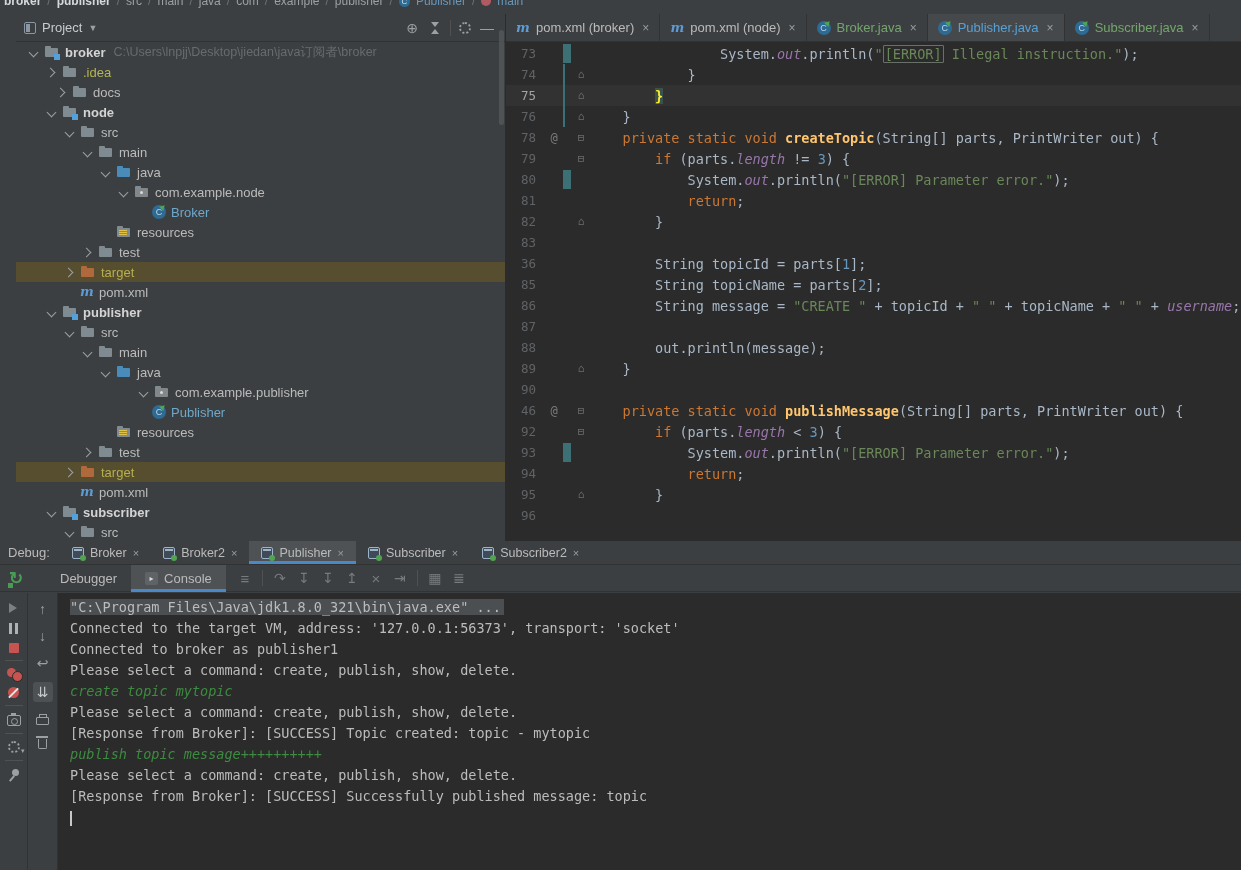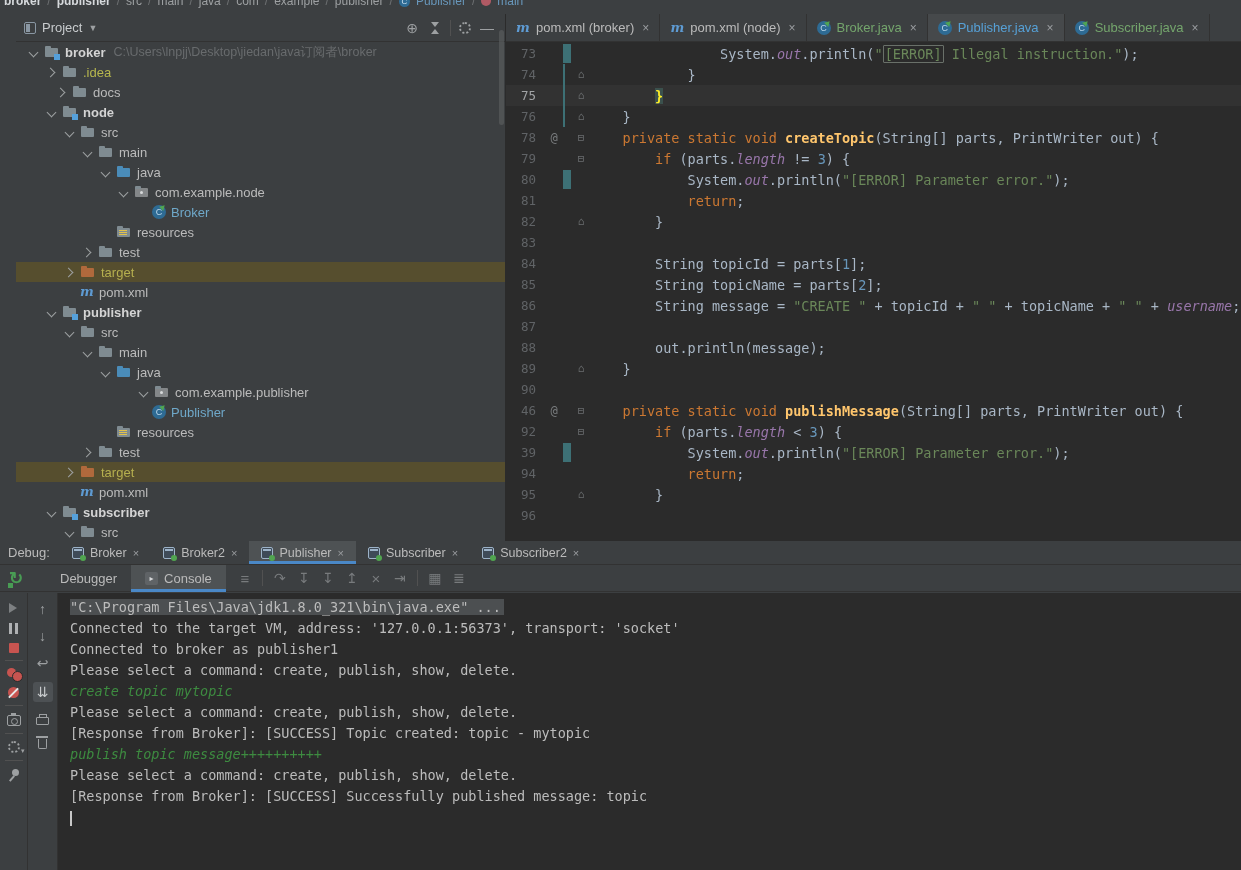--- a/index.html
+++ b/index.html
@@ -442,30 +442,30 @@
           <div class="cline"><span class="g-num">73</span><span class="g-at"></span><span class="g-chg block"></span><span class="g-fold"></span><span class="codetext"><span>                System.</span><span class="t-f">out</span><span>.println(</span><span class="t-s">"</span><span class="t-sb">[ERROR]</span><span class="t-s"> Illegal instruction."</span><span>);</span></span></div>
           <div class="cline"><span class="g-num">74</span><span class="g-at"></span><span class="g-chg line"></span><span class="g-fold">⌂</span><span class="codetext"><span>            }</span></span></div>
           <div class="cline cur"><span class="g-num">75</span><span class="g-at"></span><span class="g-chg line"></span><span class="g-fold">⌂</span><span class="codetext"><span>        </span><span class="t-bh">}</span></span></div>
           <div class="cline"><span class="g-num">76</span><span class="g-at"></span><span class="g-chg line"></span><span class="g-fold">⌂</span><span class="codetext"><span>    }</span></span></div>
           <div class="cline"><span class="g-num">78</span><span class="g-at">@</span><span class="g-chg "></span><span class="g-fold">⊟</span><span class="codetext"><span>    </span><span class="t-k">private static void </span><span class="t-m">createTopic</span><span>(String[] parts, PrintWriter out) {</span></span></div>
           <div class="cline"><span class="g-num">79</span><span class="g-at"></span><span class="g-chg "></span><span class="g-fold">⊟</span><span class="codetext"><span>        </span><span class="t-k">if</span><span> (parts.</span><span class="t-f">length</span><span> != </span><span class="t-n">3</span><span>) {</span></span></div>
           <div class="cline"><span class="g-num">80</span><span class="g-at"></span><span class="g-chg block"></span><span class="g-fold"></span><span class="codetext"><span>            System.</span><span class="t-f">out</span><span>.println(</span><span class="t-s">"[ERROR] Parameter error."</span><span>);</span></span></div>
           <div class="cline"><span class="g-num">81</span><span class="g-at"></span><span class="g-chg "></span><span class="g-fold"></span><span class="codetext"><span>            </span><span class="t-k">return</span><span>;</span></span></div>
           <div class="cline"><span class="g-num">82</span><span class="g-at"></span><span class="g-chg "></span><span class="g-fold">⌂</span><span class="codetext"><span>        }</span></span></div>
           <div class="cline"><span class="g-num">83</span><span class="g-at"></span><span class="g-chg "></span><span class="g-fold"></span><span class="codetext"></span></div>
-          <div class="cline"><span class="g-num">84</span><span class="g-at"></span><span class="g-chg "></span><span class="g-fold"></span><span class="codetext"><span>        String topicId = parts[</span><span class="t-n">1</span><span>];</span></span></div>
+          <div class="cline"><span class="g-num">36</span><span class="g-at"></span><span class="g-chg "></span><span class="g-fold"></span><span class="codetext"><span>        String topicId = parts[</span><span class="t-n">1</span><span>];</span></span></div>
           <div class="cline"><span class="g-num">85</span><span class="g-at"></span><span class="g-chg "></span><span class="g-fold"></span><span class="codetext"><span>        String topicName = parts[</span><span class="t-n">2</span><span>];</span></span></div>
           <div class="cline"><span class="g-num">86</span><span class="g-at"></span><span class="g-chg "></span><span class="g-fold"></span><span class="codetext"><span>        String message = </span><span class="t-s">"CREATE "</span><span> + topicId + </span><span class="t-s">" "</span><span> + topicName + </span><span class="t-s">" "</span><span> + </span><span class="t-f">username</span><span>;</span></span></div>
           <div class="cline"><span class="g-num">87</span><span class="g-at"></span><span class="g-chg "></span><span class="g-fold"></span><span class="codetext"></span></div>
           <div class="cline"><span class="g-num">88</span><span class="g-at"></span><span class="g-chg "></span><span class="g-fold"></span><span class="codetext"><span>        out.println(message);</span></span></div>
           <div class="cline"><span class="g-num">89</span><span class="g-at"></span><span class="g-chg "></span><span class="g-fold">⌂</span><span class="codetext"><span>    }</span></span></div>
           <div class="cline"><span class="g-num">90</span><span class="g-at"></span><span class="g-chg "></span><span class="g-fold"></span><span class="codetext"></span></div>
           <div class="cline"><span class="g-num">46</span><span class="g-at">@</span><span class="g-chg "></span><span class="g-fold">⊟</span><span class="codetext"><span>    </span><span class="t-k">private static void </span><span class="t-m">publishMessage</span><span>(String[] parts, PrintWriter out) {</span></span></div>
           <div class="cline"><span class="g-num">92</span><span class="g-at"></span><span class="g-chg "></span><span class="g-fold">⊟</span><span class="codetext"><span>        </span><span class="t-k">if</span><span> (parts.</span><span class="t-f">length</span><span> &lt; </span><span class="t-n">3</span><span>) {</span></span></div>
-          <div class="cline"><span class="g-num">39</span><span class="g-at"></span><span class="g-chg block"></span><span class="g-fold"></span><span class="codetext"><span>            System.</span><span class="t-f">out</span><span>.println(</span><span class="t-s">"[ERROR] Parameter error."</span><span>);</span></span></div>
+          <div class="cline"><span class="g-num">93</span><span class="g-at"></span><span class="g-chg block"></span><span class="g-fold"></span><span class="codetext"><span>            System.</span><span class="t-f">out</span><span>.println(</span><span class="t-s">"[ERROR] Parameter error."</span><span>);</span></span></div>
           <div class="cline"><span class="g-num">94</span><span class="g-at"></span><span class="g-chg "></span><span class="g-fold"></span><span class="codetext"><span>            </span><span class="t-k">return</span><span>;</span></span></div>
           <div class="cline"><span class="g-num">95</span><span class="g-at"></span><span class="g-chg "></span><span class="g-fold">⌂</span><span class="codetext"><span>        }</span></span></div>
           <div class="cline"><span class="g-num">96</span><span class="g-at"></span><span class="g-chg "></span><span class="g-fold"></span><span class="codetext"></span></div>
         </div>
     </div>
 
   </div>
 
   <div class="debug">
     <div class="dtabs">

